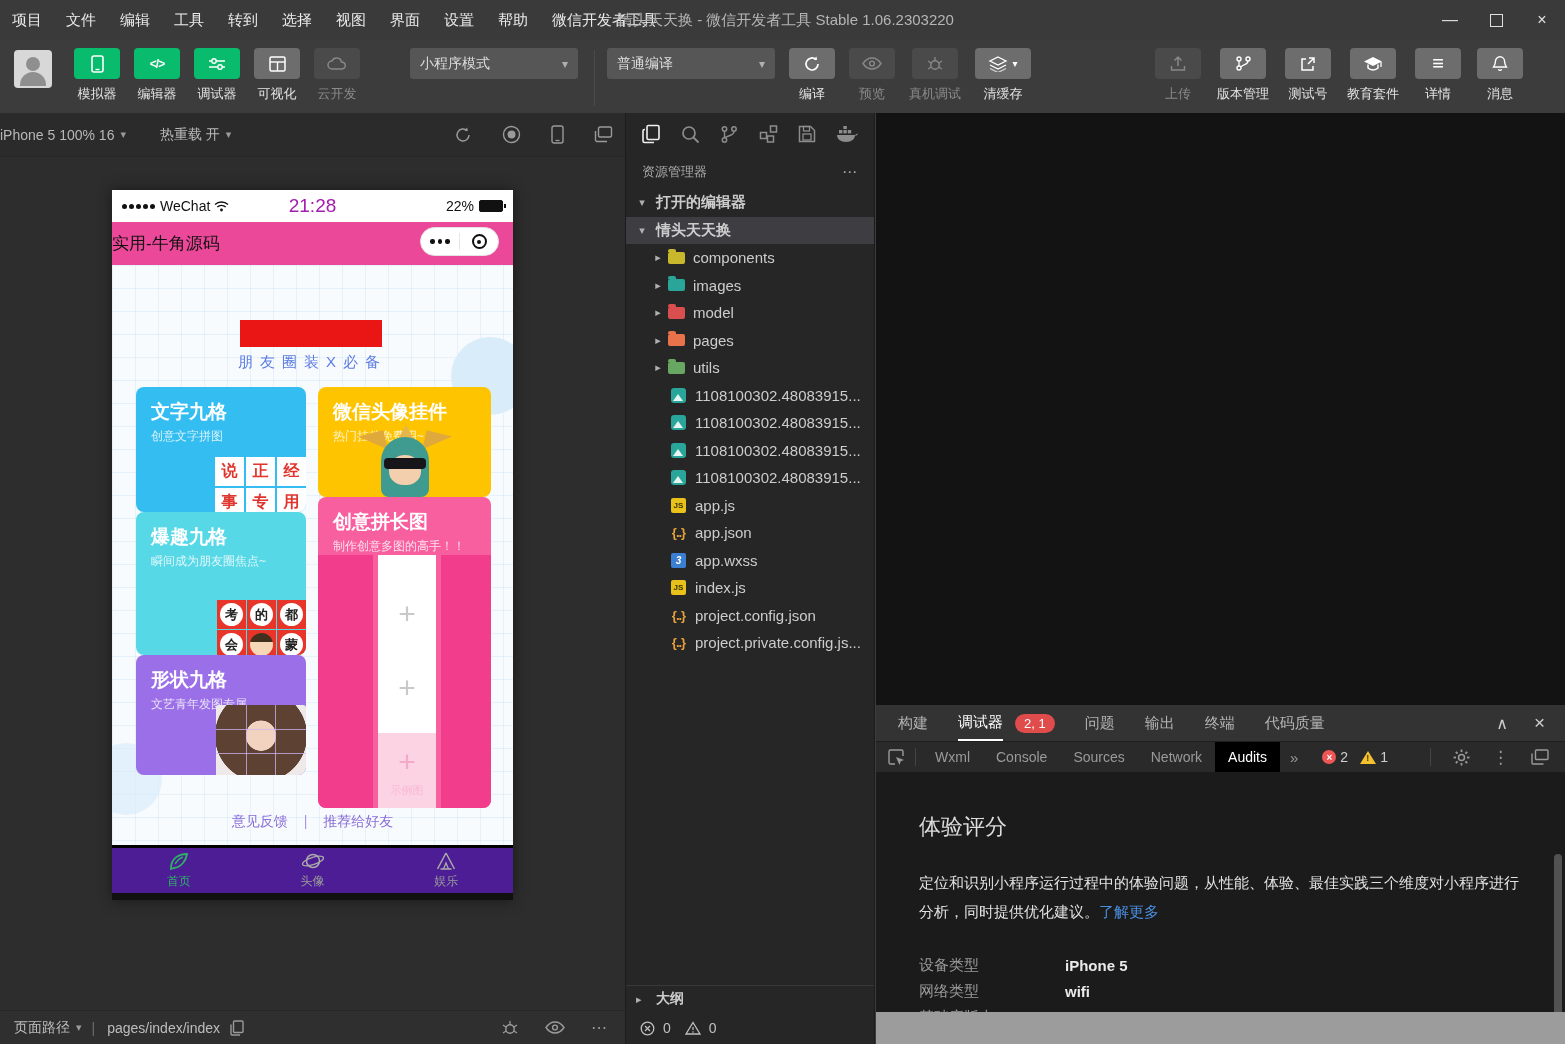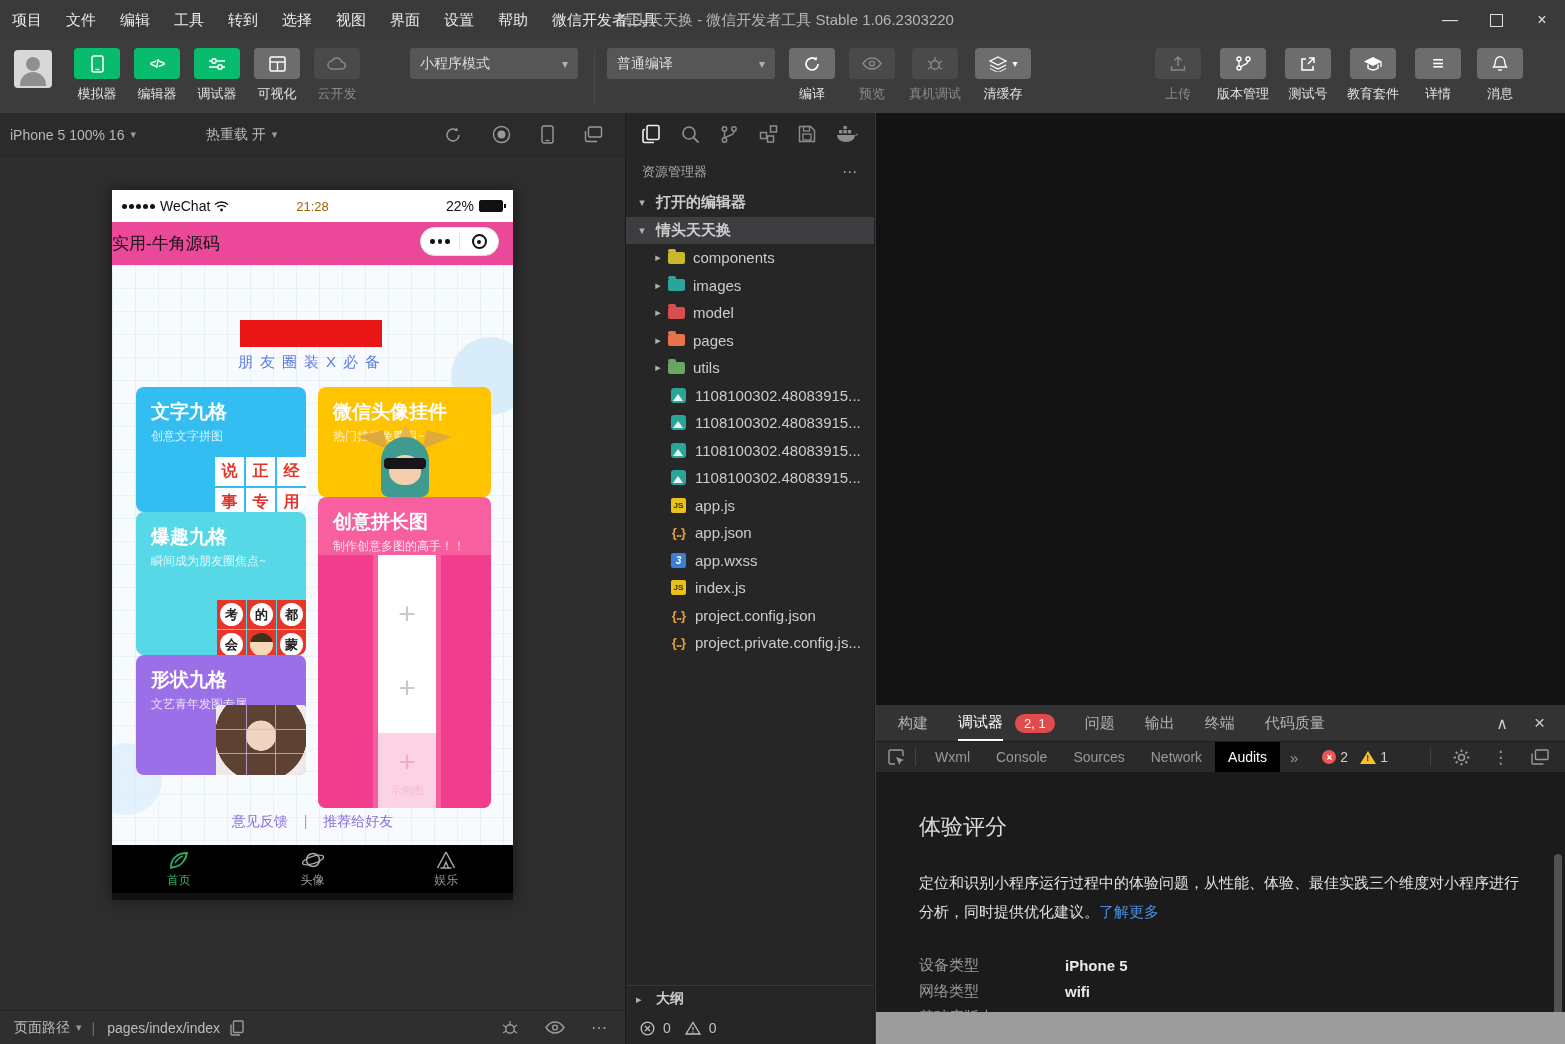--- a/index.html
+++ b/index.html
@@ -32,31 +32,31 @@
   .select{height:31px;background:#565656;border-radius:3px;color:#dcdcdc;font-size:14px;display:flex;align-items:center;justify-content:space-between;padding:0 10px;margin-top:0;}
   .select .caret{color:#b0b0b0;font-size:12px;margin-left:8px;}
   .sel-mode{width:168px;margin-left:36px;margin-right:16px;}
   .tb-divider{width:1px;height:56px;background:#4a4a4a;margin:2px 12px 0 0;}
   .sel-compile{width:168px;margin-right:14px;}
   .tb-right{margin-left:auto;display:flex;}
   .tb-right .tb-item{margin-right:16px;}
 
   
   .sim-panel{position:absolute;left:0;top:113px;width:625px;height:897px;background:#2d2d2d;}
-  .sim-toolbar{height:44px;display:flex;align-items:center;padding:0 10px;color:#b8b8b8;font-size:14px;border-bottom:1px solid #272727;background:#2b2b2b;gap:36px;}
+  .sim-toolbar{height:44px;display:flex;align-items:center;padding:0 0;color:#b8b8b8;font-size:14px;border-bottom:1px solid #272727;background:#2b2b2b;}
   .sim-dd{display:flex;align-items:center;margin-right:34px;white-space:nowrap;}
   .sim-dd .caret{font-size:11px;color:#9a9a9a;margin-left:6px;}
   .sim-icons{margin-left:auto;display:flex;align-items:center;gap:30px;color:#9a9a9a;padding-right:12px;}
 
   
   .phone{position:absolute;left:112px;top:77px;width:401px;height:710px;background:#fff;box-shadow:0 0 14px rgba(0,0,0,.45);}
   .p-status{height:32px;display:flex;align-items:center;padding:0 10px;color:#111;font-size:14px;}
   .sig-dots{display:flex;gap:2px;margin-right:5px;}
   .sig-dots i{width:5px;height:5px;border-radius:50%;background:#111;}
-  .p-time{position:absolute;left:0;right:0;text-align:center;font-size:13px;color:#a16207;}
+  .p-time{position:absolute;left:0;right:0;text-align:center;font-size:19px;color:#a21caf;}
   .p-batt{margin-left:auto;display:flex;align-items:center;gap:5px;z-index:1;}
   .batt{width:24px;height:12px;border:1.5px solid #111;border-radius:2px;position:relative;background:#111;}
   .batt:after{content:"";position:absolute;right:-4px;top:3px;width:2.5px;height:4px;background:#111;}
   .p-nav{height:43px;position:relative;display:flex;align-items:center;justify-content:flex-start;background:#ec4899;}
   .p-title{font-size:17px;color:#111;}
   .capsule{position:absolute;right:14px;top:5px;width:79px;height:29px;border:1px solid #e3e3e3;border-radius:15px;background:#fff;display:flex;align-items:center;}
   .cap-half{flex:1;display:flex;align-items:center;justify-content:center;height:100%;}
   .cap-sep{width:1px;height:17px;background:#e6e6e6;}
   .cap-dots{display:flex;gap:3px;}
   .cap-dots i{width:4.5px;height:4.5px;border-radius:50%;background:#111;}
@@ -97,21 +97,21 @@
   .gl.h1{top:33%;left:0;height:1px;width:100%;} .gl.h2{top:66%;left:0;height:1px;width:100%;}
   .bar{position:absolute;top:58px;bottom:0;width:55px;background:#f23d8d;}
   .bar.l{left:0;} .bar.r{right:0;width:50px;}
   .strip{position:absolute;left:60px;top:58px;width:58px;bottom:0;background:#fff;display:flex;flex-direction:column;align-items:center;}
   .strip .plus{color:#c9c9c9;font-size:30px;font-weight:300;line-height:1;margin-top:44px;}
   .strip .light{margin-top:30px;width:100%;flex:1;background:#fcd3e3;display:flex;flex-direction:column;align-items:center;}
   .strip .light .plus{color:#f5a9c8;margin-top:14px;}
   .strip .ph-label{color:#f8b7d3;font-size:11px;margin-top:6px;}
   .p-footer{position:absolute;left:0;top:548px;width:100%;text-align:center;color:#8a6fd8;font-size:14px;}
   .p-footer .sep{margin:0 12px;color:#a995e2;}
-  .p-tabbar{height:48px;border-top:1px solid #000000;display:flex;background:#000000;}
+  .p-tabbar{height:48px;border-top:3px solid #000000;display:flex;background:#4c1d95;}
   .p-tab{flex:1;display:flex;flex-direction:column;align-items:center;justify-content:center;gap:2px;color:#9a9a9a;font-size:12px;}
   .p-tab.active{color:#2fae68;}
   .p-chin{height:7px;background:#111;}
 
   
   .explorer{position:absolute;left:625px;top:113px;width:250px;height:931px;background:#262626;border-left:1px solid #1c1c1c;border-right:1px solid #1c1c1c;display:flex;flex-direction:column;}
   .exp-strip{height:42px;display:flex;align-items:center;justify-content:space-between;padding:0 16px;color:#8d8d8d;}
   .exp-strip .active{color:#f0f0f0;}
   .exp-header{height:34px;display:flex;align-items:center;padding:0 16px;color:#aaa;font-size:13px;}
   .exp-header .more{margin-left:auto;color:#aaa;font-size:15px;letter-spacing:1px;}

